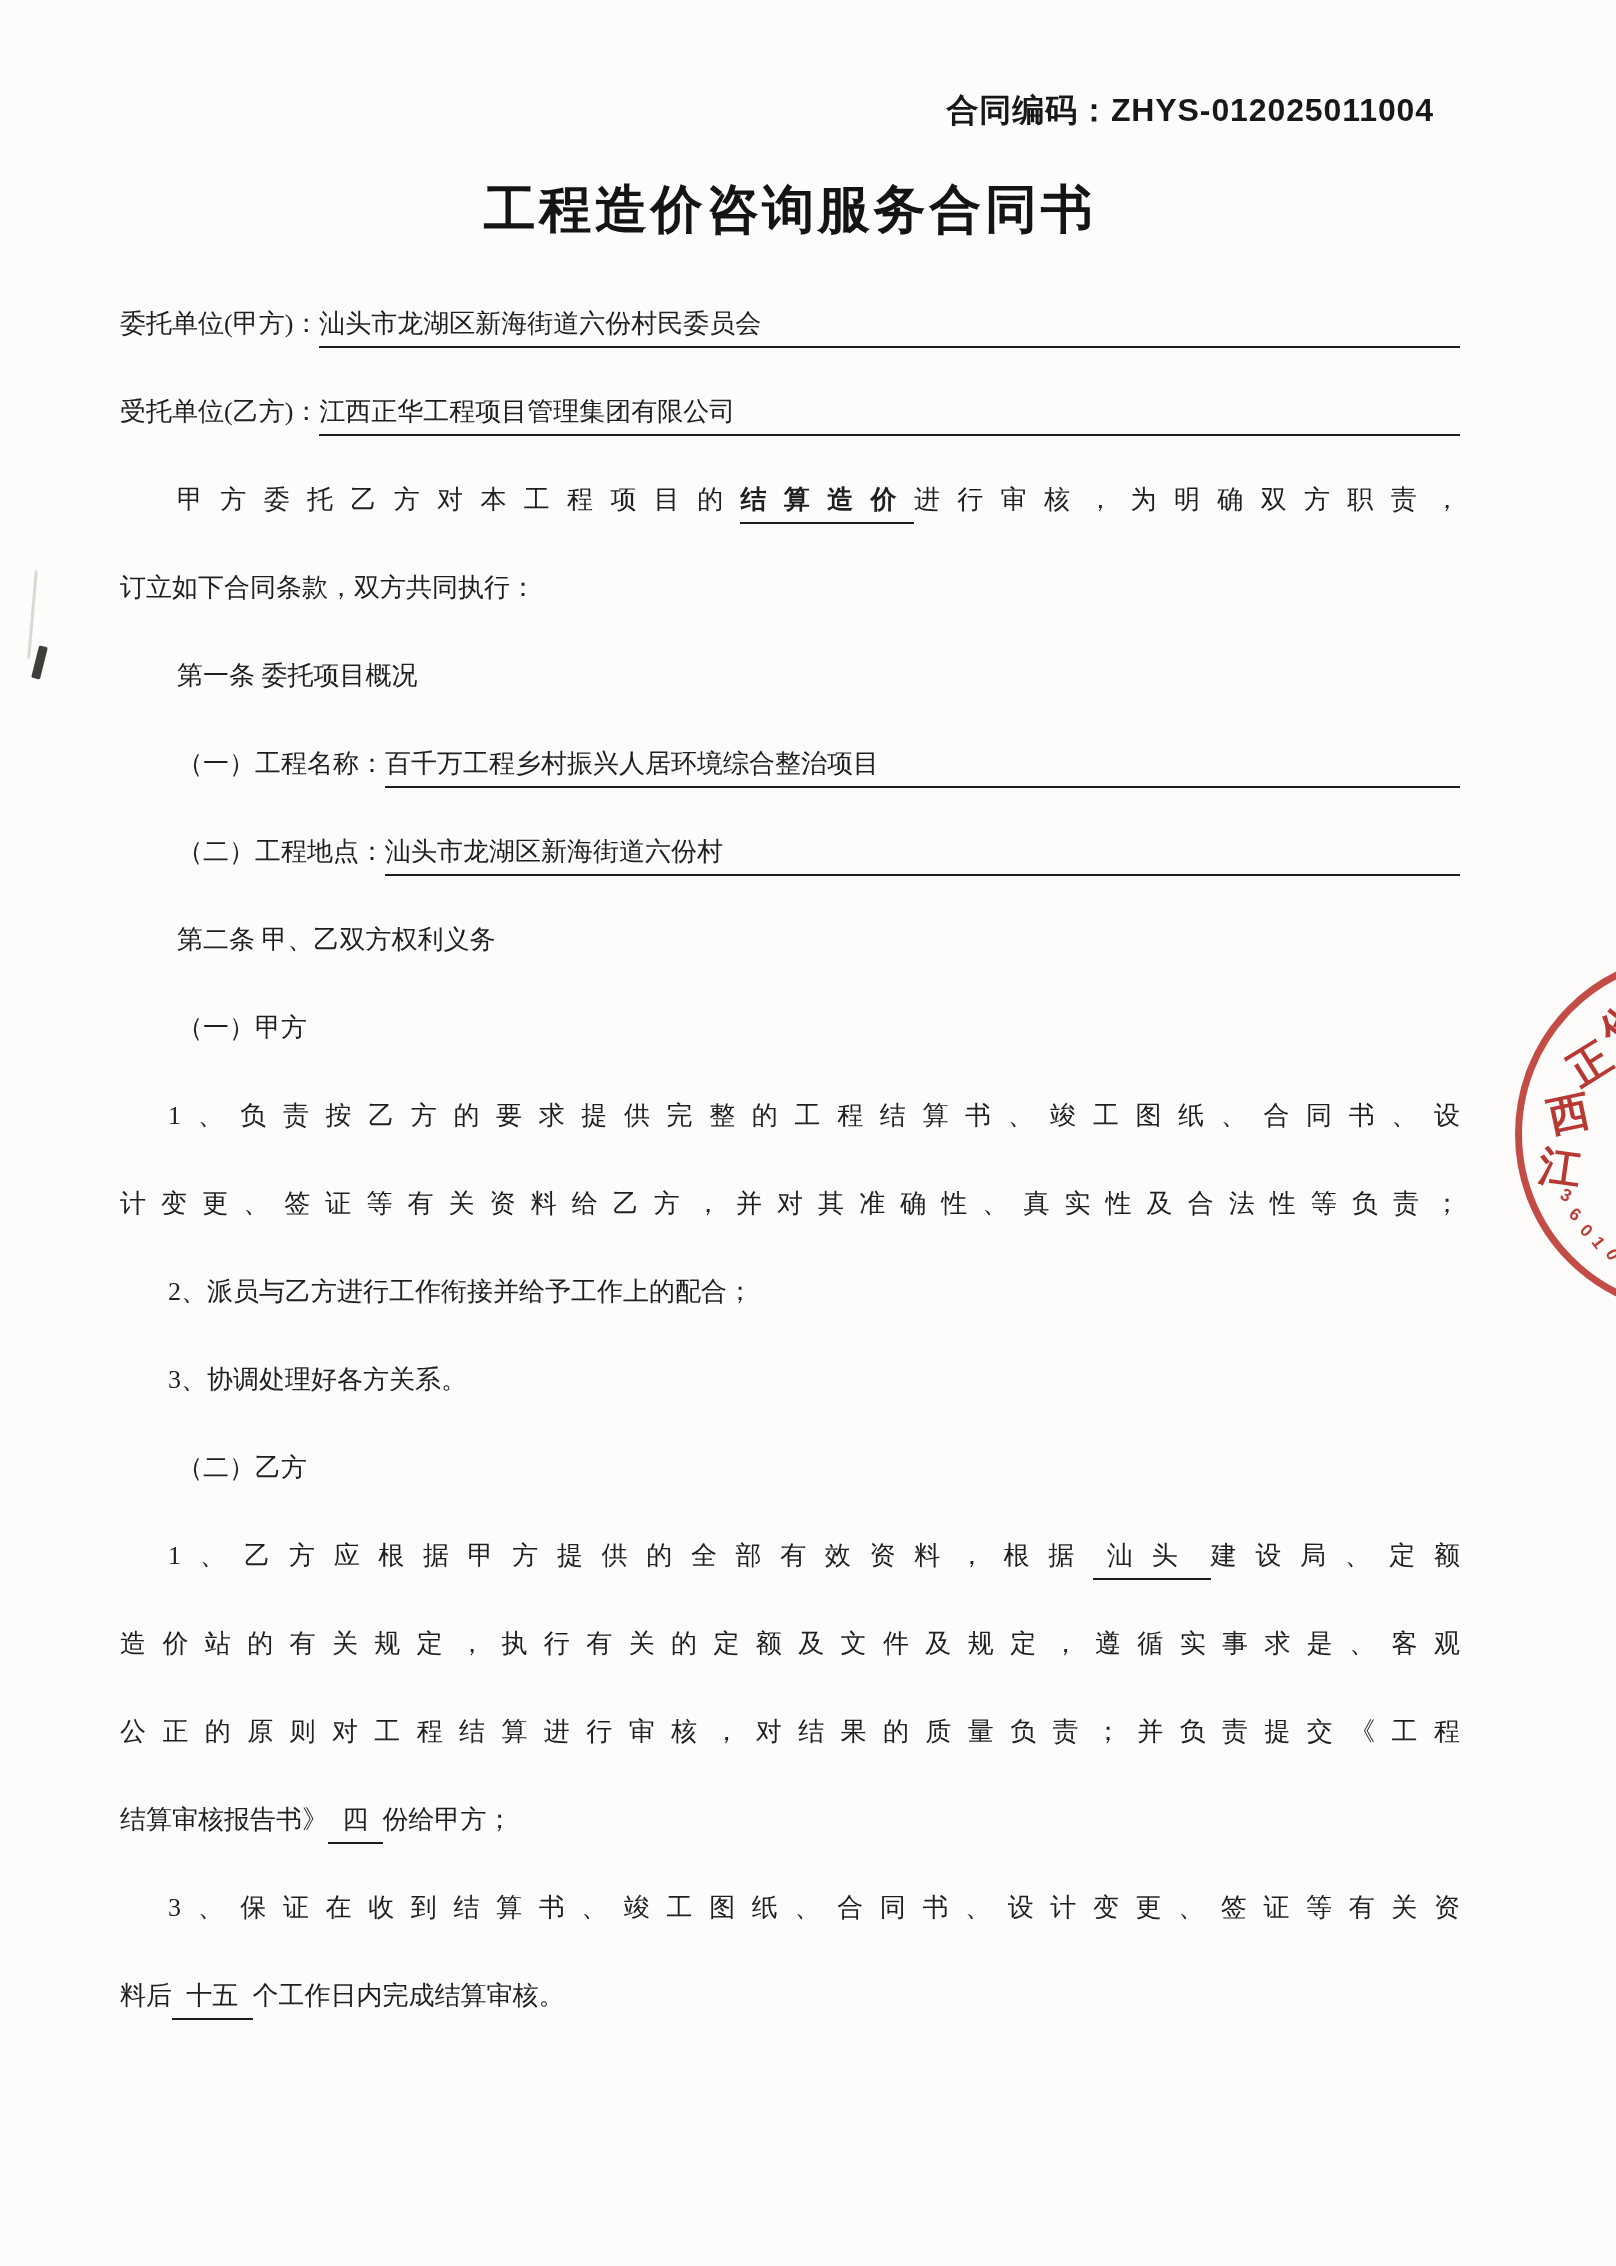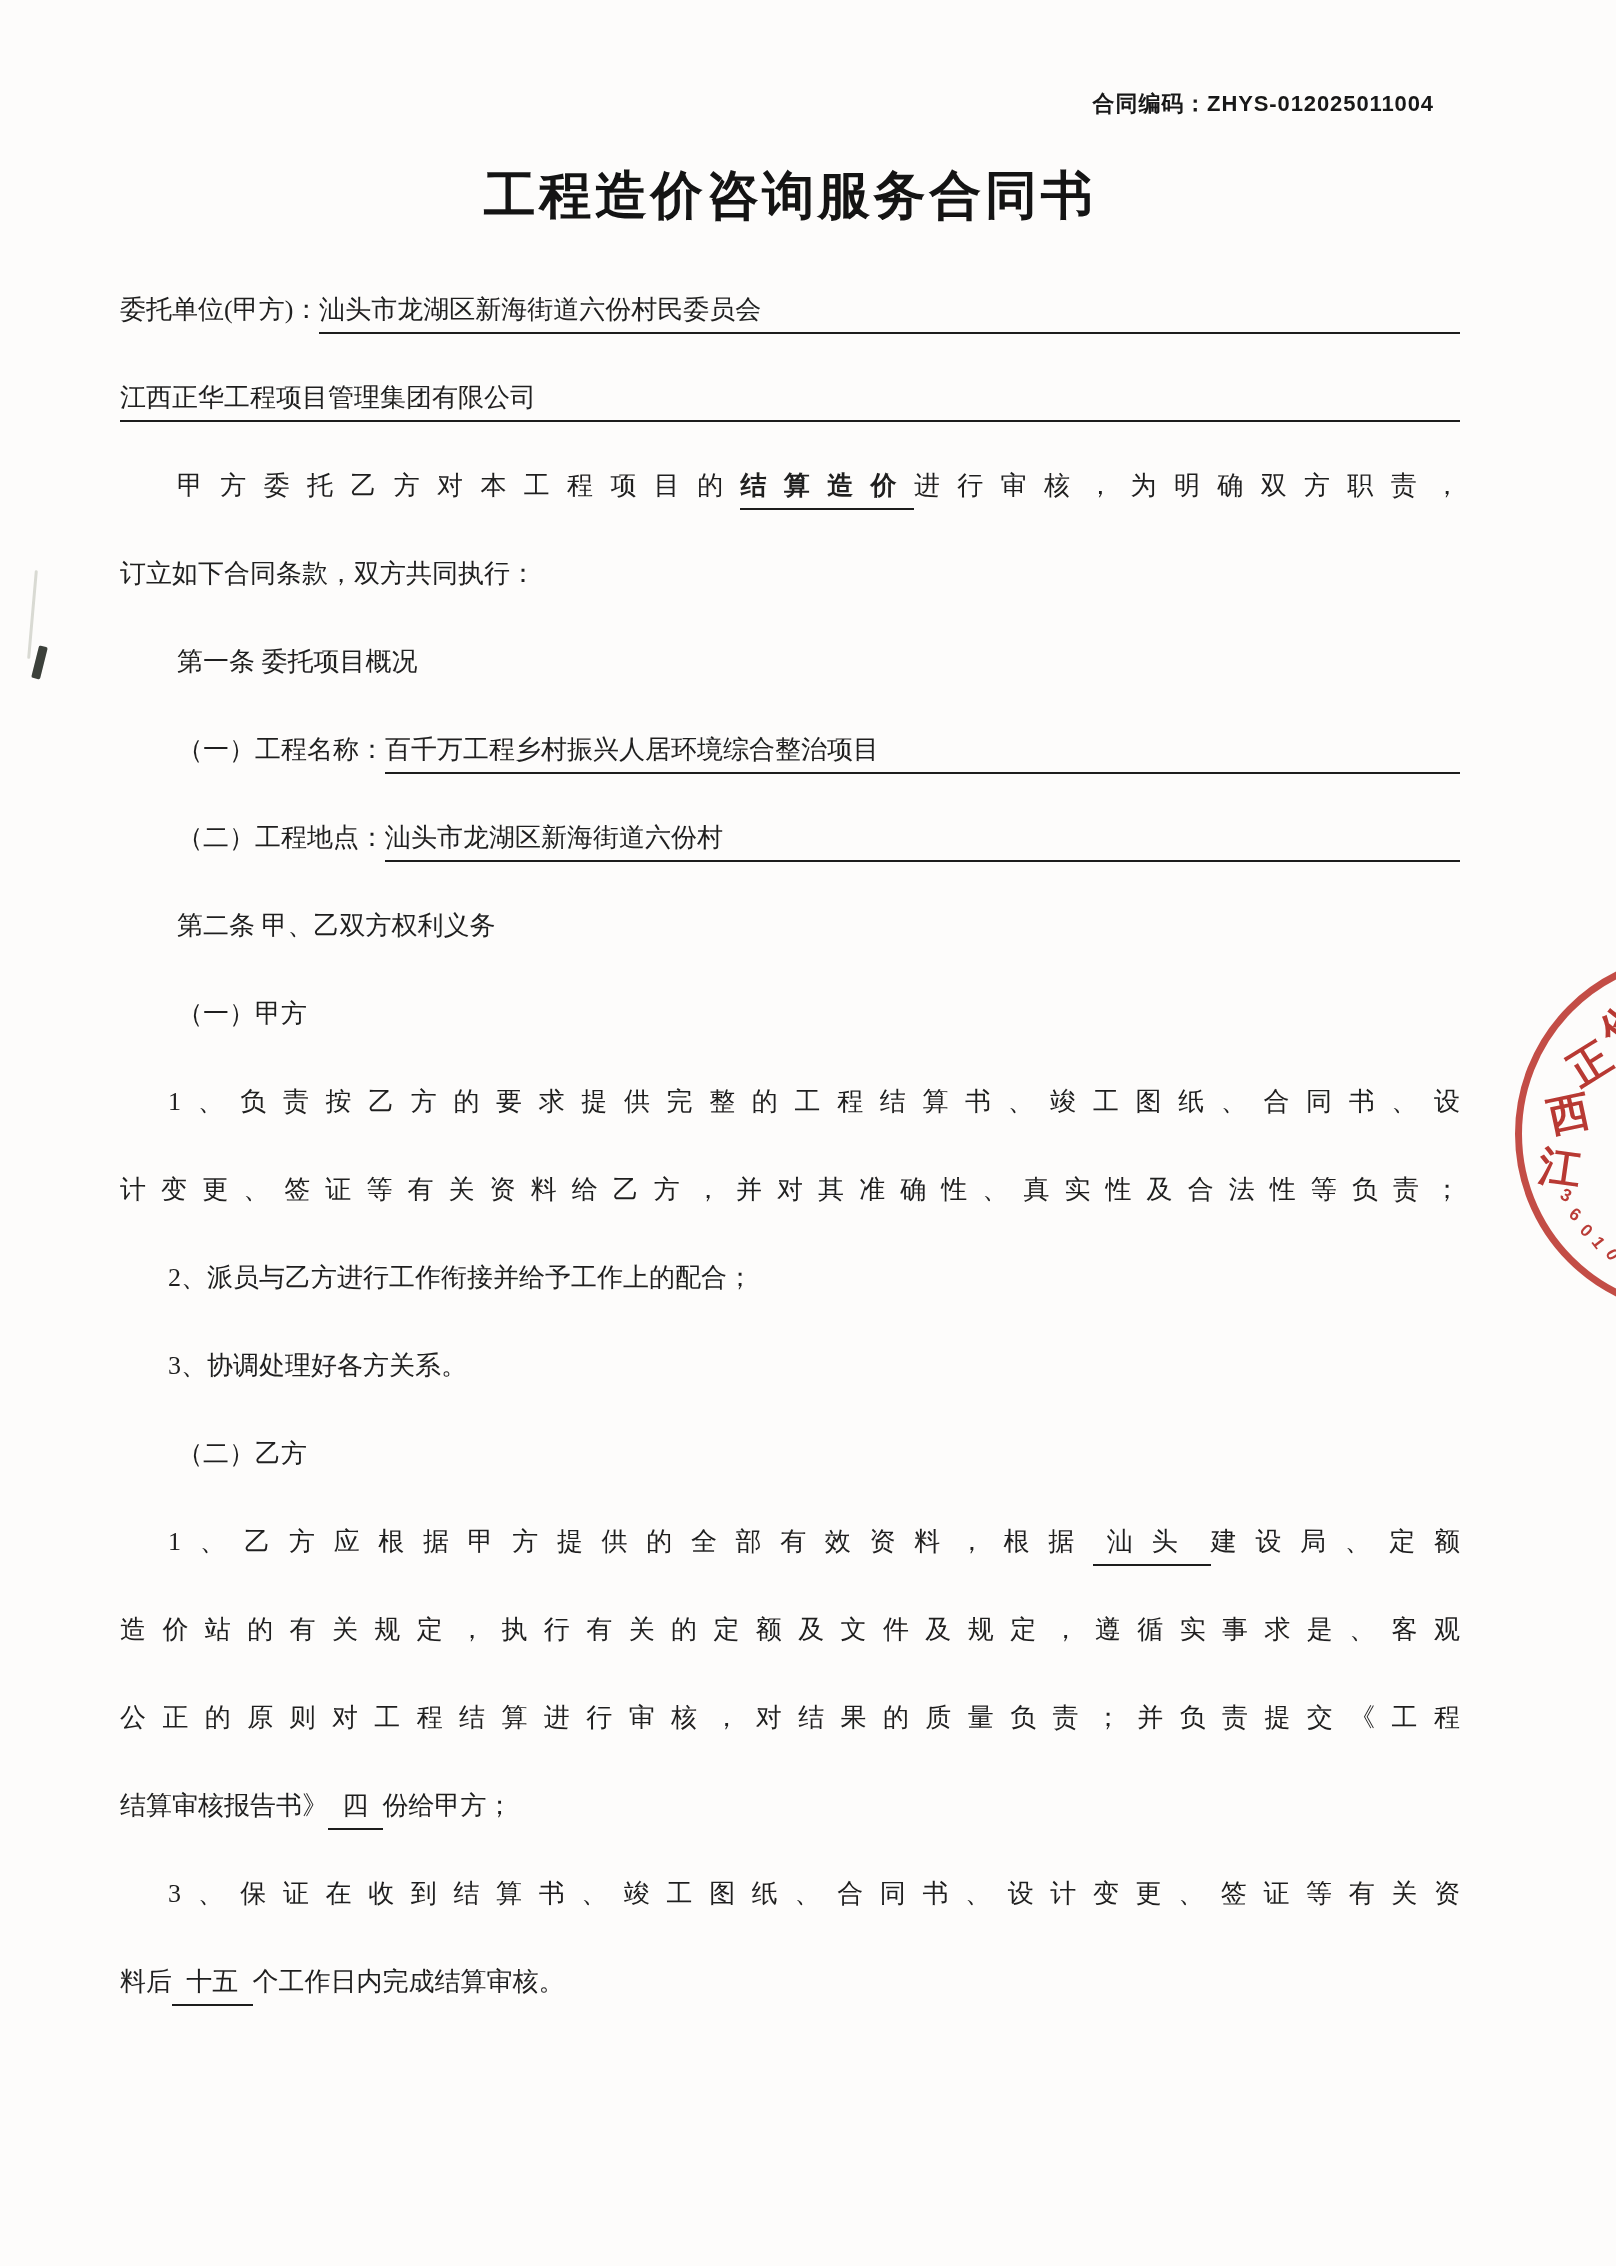--- a/index.html
+++ b/index.html
@@ -13,21 +13,21 @@
     color:#1f1f1f;
     font-family:"Liberation Serif","DejaVu Serif",serif;
   }
   .inner { padding:0 157px 0 120px; }
 
   .code-line {
     margin-top:89px;
     text-align:right;
     font-family:"Liberation Sans","DejaVu Sans",sans-serif;
     font-weight:700;
-    font-size:22px;
+    font-size:32px;
     letter-spacing:0.9px;
     padding-right:26px;
     color:#181818;
   }
 
   .doc-title {
     margin-top:42px;
     text-align:center;
     font-size:52px;
     font-weight:700;
@@ -102,20 +102,21 @@
 
     <h1 class="doc-title">工程造价咨询服务合同书</h1>
 
     <div class="doc-body">
         <div class="line flex">
           <span class="">委托单位(甲方)：</span>
           <span class="u ">汕头市龙湖区新海街道六份村民委员会</span>
           <span class="fill"></span>
         </div>
         <div class="line flex">
+          <span class="">受托单位(乙方)：</span>
           <span class="u ">江西正华工程项目管理集团有限公司</span>
           <span class="fill"></span>
         </div>
         <div class="line just ind2"><span class="">甲方委托乙方对本工程项目的</span><span class="u b ">结算造价</span><span class="">进行审核，为明确双方职责，</span></div>
         <div class="line"><span class="">订立如下合同条款，双方共同执行：</span></div>
         <div class="line ind2"><span class="">第一条 委托项目概况</span></div>
         <div class="line flex ind2">
           <span class="">（一）工程名称：</span>
           <span class="u ">百千万工程乡村振兴人居环境综合整治项目</span>
           <span class="fill"></span>

